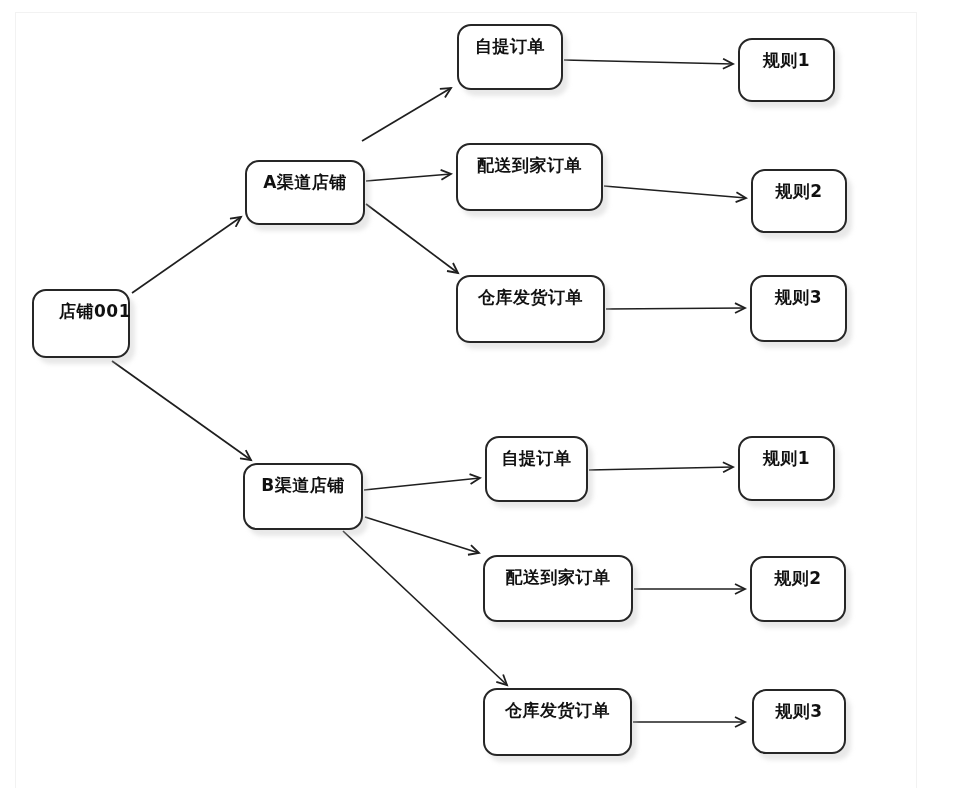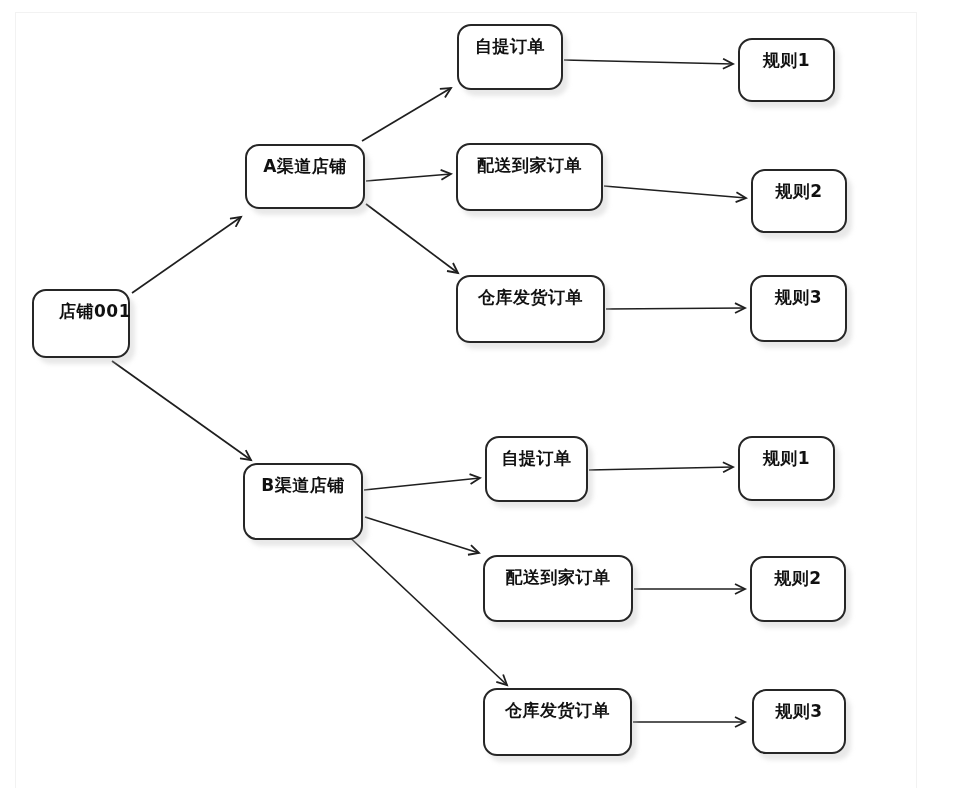--- a/index.html
+++ b/index.html
@@ -74,42 +74,42 @@
         <line x1="343" y1="531" x2="507" y2="685" stroke="#1f1f1f" stroke-width="1.7" marker-end="url(#arrowhead)"></line>
         <line x1="589" y1="470" x2="733" y2="467" stroke="#1f1f1f" stroke-width="1.7" marker-end="url(#arrowhead)"></line>
         <line x1="634" y1="589" x2="745" y2="589" stroke="#1f1f1f" stroke-width="1.7" marker-end="url(#arrowhead)"></line>
         <line x1="633" y1="722" x2="745" y2="722" stroke="#1f1f1f" stroke-width="1.7" marker-end="url(#arrowhead)"></line>
       </g>
   </svg>
   <div id="nodes">
       <div class="node" style="left: 32px; top: 289px; width: 98px; height: 69px; padding-left: 28px;">
         <span>店铺001</span>
       </div>
-      <div class="node" style="left: 245px; top: 144px; width: 120px; height: 65px;">
+      <div class="node" style="left: 245px; top: 160px; width: 120px; height: 65px;">
         <span>A渠道店铺</span>
       </div>
       <div class="node" style="left: 457px; top: 24px; width: 106px; height: 66px;">
         <span>自提订单</span>
       </div>
       <div class="node" style="left: 738px; top: 38px; width: 97px; height: 64px;">
         <span>规则1</span>
       </div>
       <div class="node" style="left: 456px; top: 143px; width: 147px; height: 68px;">
         <span>配送到家订单</span>
       </div>
       <div class="node" style="left: 751px; top: 169px; width: 96px; height: 64px;">
         <span>规则2</span>
       </div>
       <div class="node" style="left: 456px; top: 275px; width: 149px; height: 68px;">
         <span>仓库发货订单</span>
       </div>
       <div class="node" style="left: 750px; top: 275px; width: 97px; height: 67px;">
         <span>规则3</span>
       </div>
-      <div class="node" style="left: 243px; top: 463px; width: 120px; height: 77px;">
+      <div class="node" style="left: 243px; top: 463px; width: 120px; height: 67px;">
         <span>B渠道店铺</span>
       </div>
       <div class="node" style="left: 485px; top: 436px; width: 103px; height: 66px;">
         <span>自提订单</span>
       </div>
       <div class="node" style="left: 738px; top: 436px; width: 97px; height: 65px;">
         <span>规则1</span>
       </div>
       <div class="node" style="left: 483px; top: 555px; width: 150px; height: 67px;">
         <span>配送到家订单</span>

